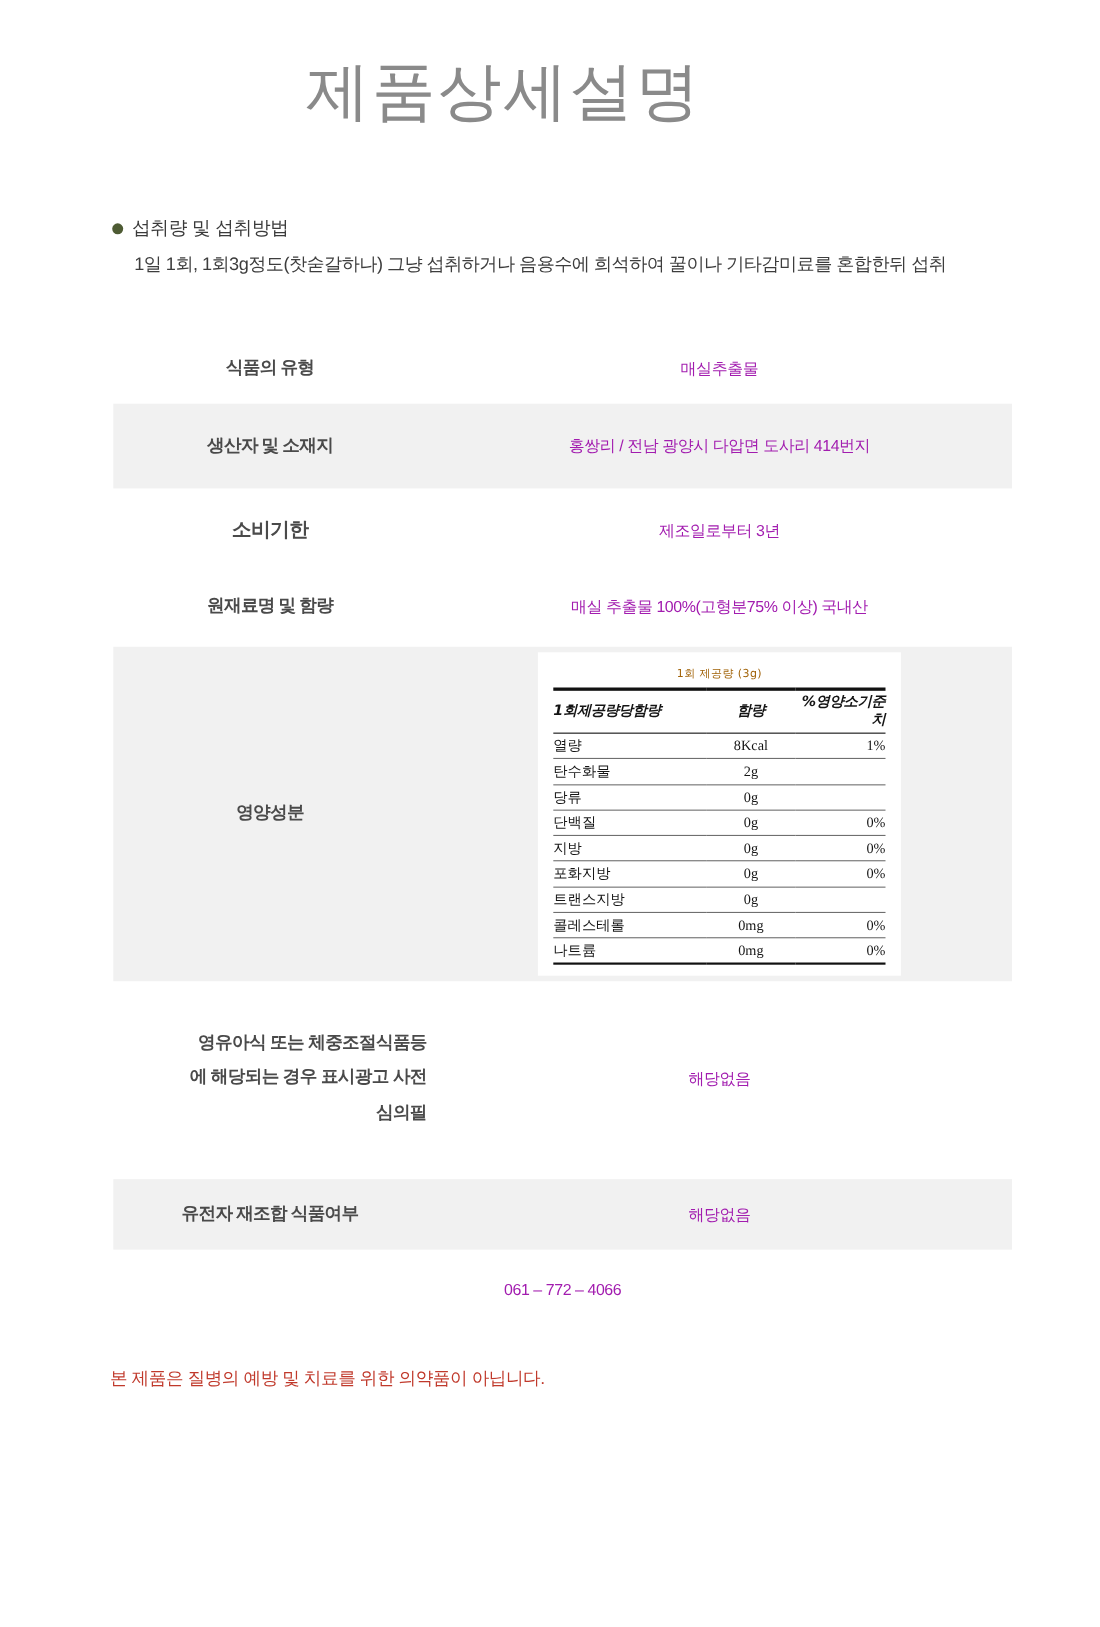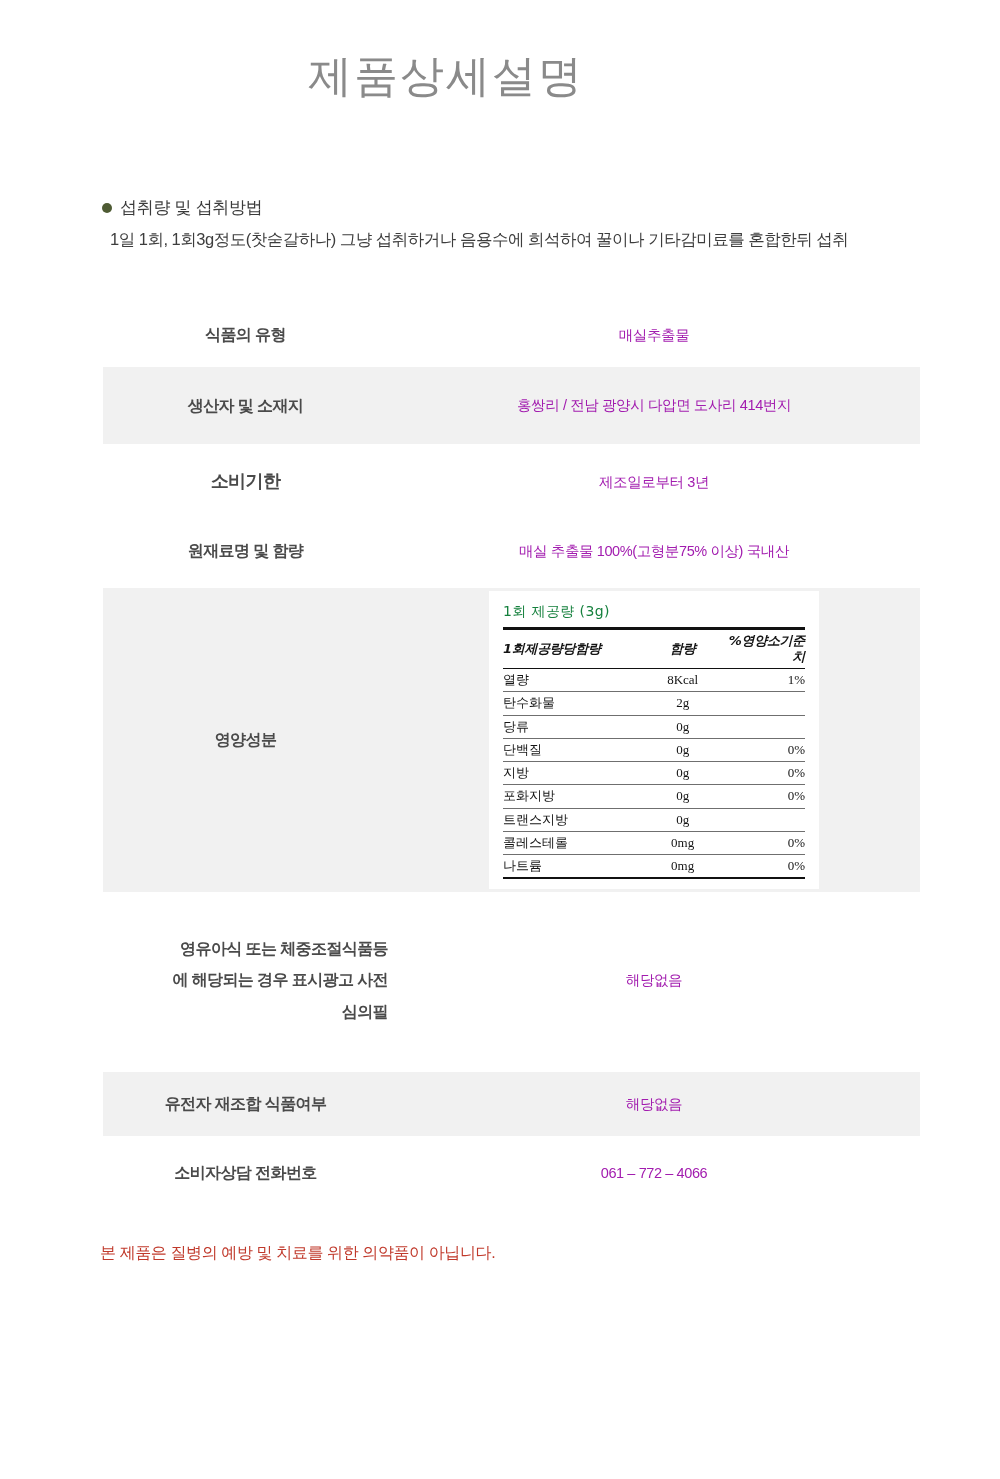--- a/index.html
+++ b/index.html
@@ -6,54 +6,54 @@
   html, body {
     width:1000px; height:1479px;
     background:#ffffff;
     font-family:"Liberation Sans", "DejaVu Sans", sans-serif;
     -webkit-font-smoothing:antialiased;
   }
   .page { position:relative; width:1000px; height:1479px; overflow:hidden; }
 
   
   .page-title {
-    position:absolute; left:0; top:54px; width:892px;
+    position:absolute; left:12px; top:54px; width:892px;
     text-align:center;
     font-family:"Liberation Serif", "DejaVu Serif", serif;
-    font-size:44px; line-height:1.05;
+    font-size:58px; line-height:1.05;
     color:#8a8a8a; letter-spacing:2px; font-weight:400;
   }
 
   
   .intake { position:absolute; left:102px; top:196px; width:860px; }
   .intake-head { display:flex; align-items:center; gap:8px; }
   .bullet {
     width:10px; height:10px; border-radius:50%;
     background:#4e5b33; display:inline-block; flex:0 0 auto;
   }
   .intake-title {
     font-size:17px; color:#3a3a3a; letter-spacing:-0.3px;
   }
   .intake-desc {
-    margin-top:10px; margin-left:8px;
+    margin-top:10px; margin-left:20px;
     font-size:16.5px; color:#3d3d3d; letter-spacing:-0.5px;
     white-space:nowrap;
   }
 
   
   .spec { position:absolute; left:103px; top:303px; width:817px; }
   .spec-row {
     position:relative; display:flex; align-items:center;
     width:100%;
   }
   .spec-row.shaded { background:#f1f1f1; }
   .spec-label {
     flex:0 0 285px; text-align:center;
     font-size:16px; color:#4a4a4a; font-weight:700;
-    letter-spacing:-0.6px; line-height:1.75;
+    letter-spacing:-0.6px; line-height:1.75;font-family:Liberation Serif, serif;
   }
   .spec-label.lg { font-size:18px; }
   .spec-value {
     flex:1 1 auto; text-align:center;
     font-size:14.5px; color:#a21caf; letter-spacing:-0.4px;
   }
 
   .r-type     { height:64px; }
   .r-maker    { height:77px; }
   .r-expiry   { height:64px; }
@@ -78,21 +78,21 @@
 
   
   .nutri-wrap {
     flex:1 1 auto; display:flex; justify-content:center; align-items:center;
   }
   .nutri-box {
     width:330px; background:#ffffff; padding:12px 14px 10px 14px;
     font-family:"DejaVu Sans", "Liberation Sans", sans-serif;
   }
   .nutri-serv {
-    text-align:left; font-size:14px; color:#15803d;
+    text-align:center; font-size:10px; color:#a16207;
     letter-spacing:0.4px; margin-bottom:6px; font-weight:500;
   }
   table.nutri {
     width:100%; border-collapse:collapse; font-size:13px; color:#141414;
   }
   table.nutri th, table.nutri td {
     padding:3px 0 3px 0; font-weight:400; line-height:1.25;
   }
   table.nutri thead th { font-weight:600; letter-spacing:-0.3px; }
   table.nutri thead tr { border-top:3px solid #111; border-bottom:1px solid #111;font-style:italic; }
@@ -232,21 +232,20 @@
     <div class="gap-18"></div>
 
     <div class="spec-row shaded r-gmo">
       <div class="spec-label">유전자 재조합 식품여부</div>
       <div class="spec-value">해당없음</div>
     </div>
 
     <div class="gap-6"></div>
 
     <div class="spec-row r-tel">
-      <div class="spec-label">소비자상담 전화번호</div>
       <div class="spec-value">061 – 772 – 4066</div>
     </div>
 
   </div>
 
   <div class="footnote">본 제품은 질병의 예방 및 치료를 위한 의약품이 아닙니다.</div>
 
 </div>
 
 </body></html>

